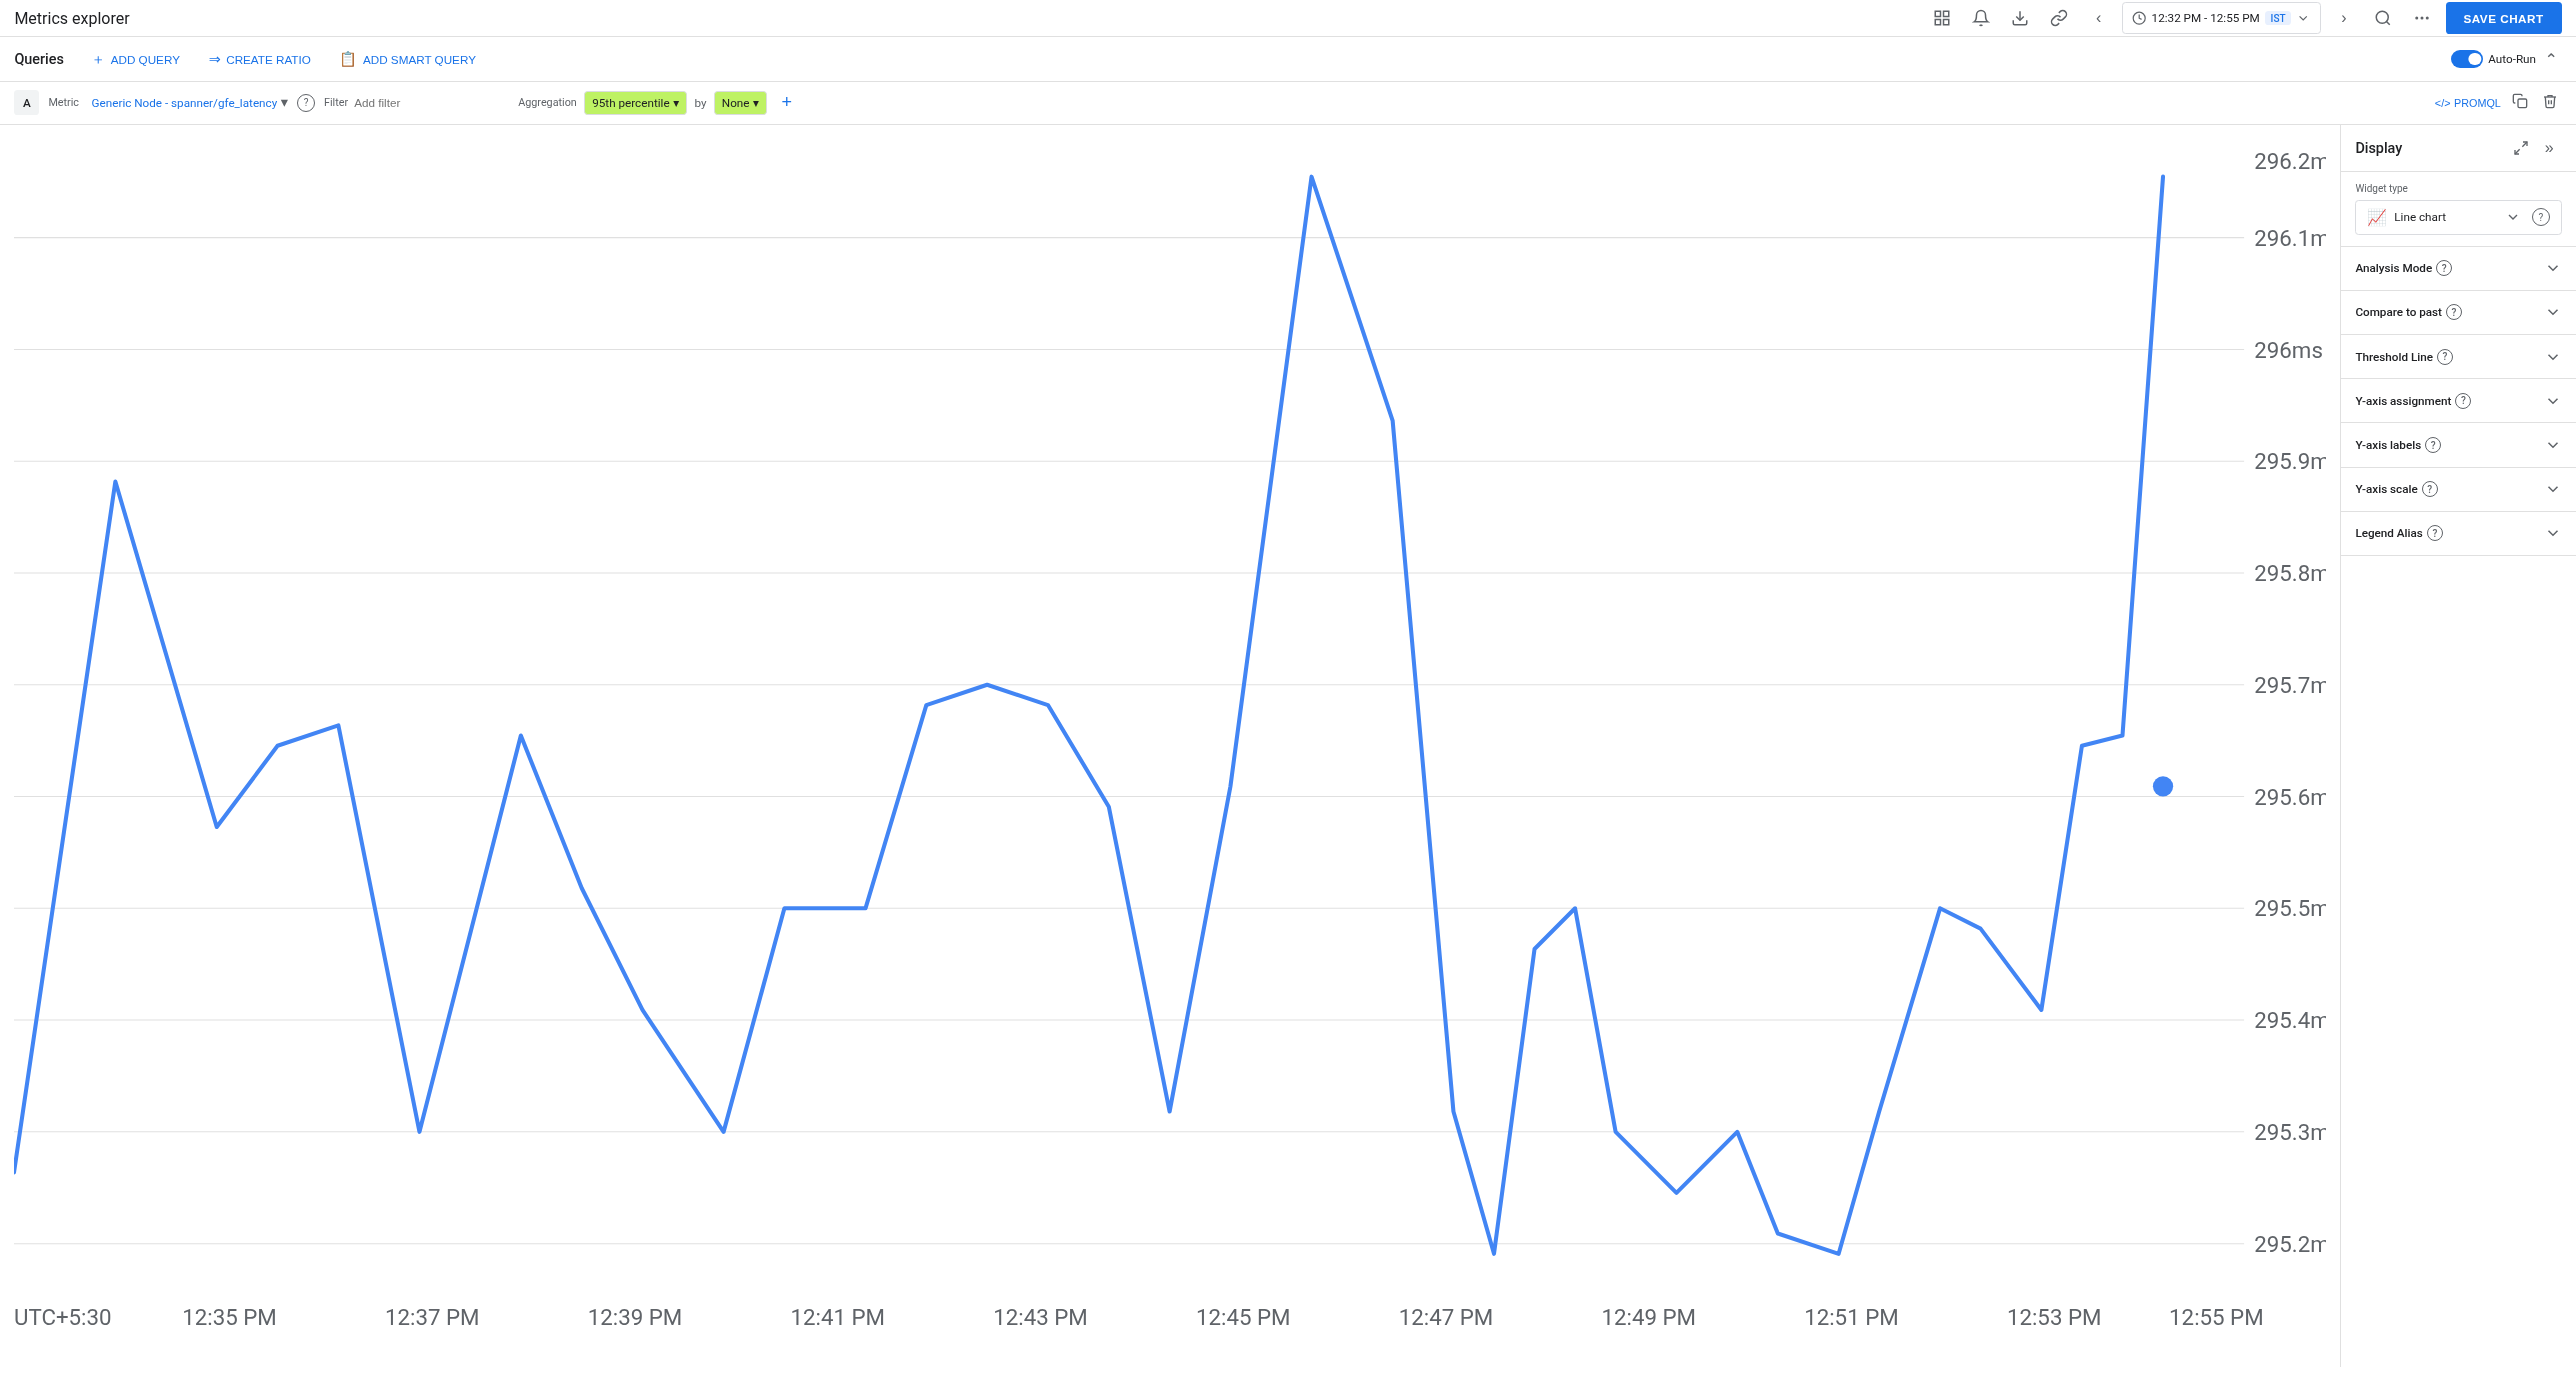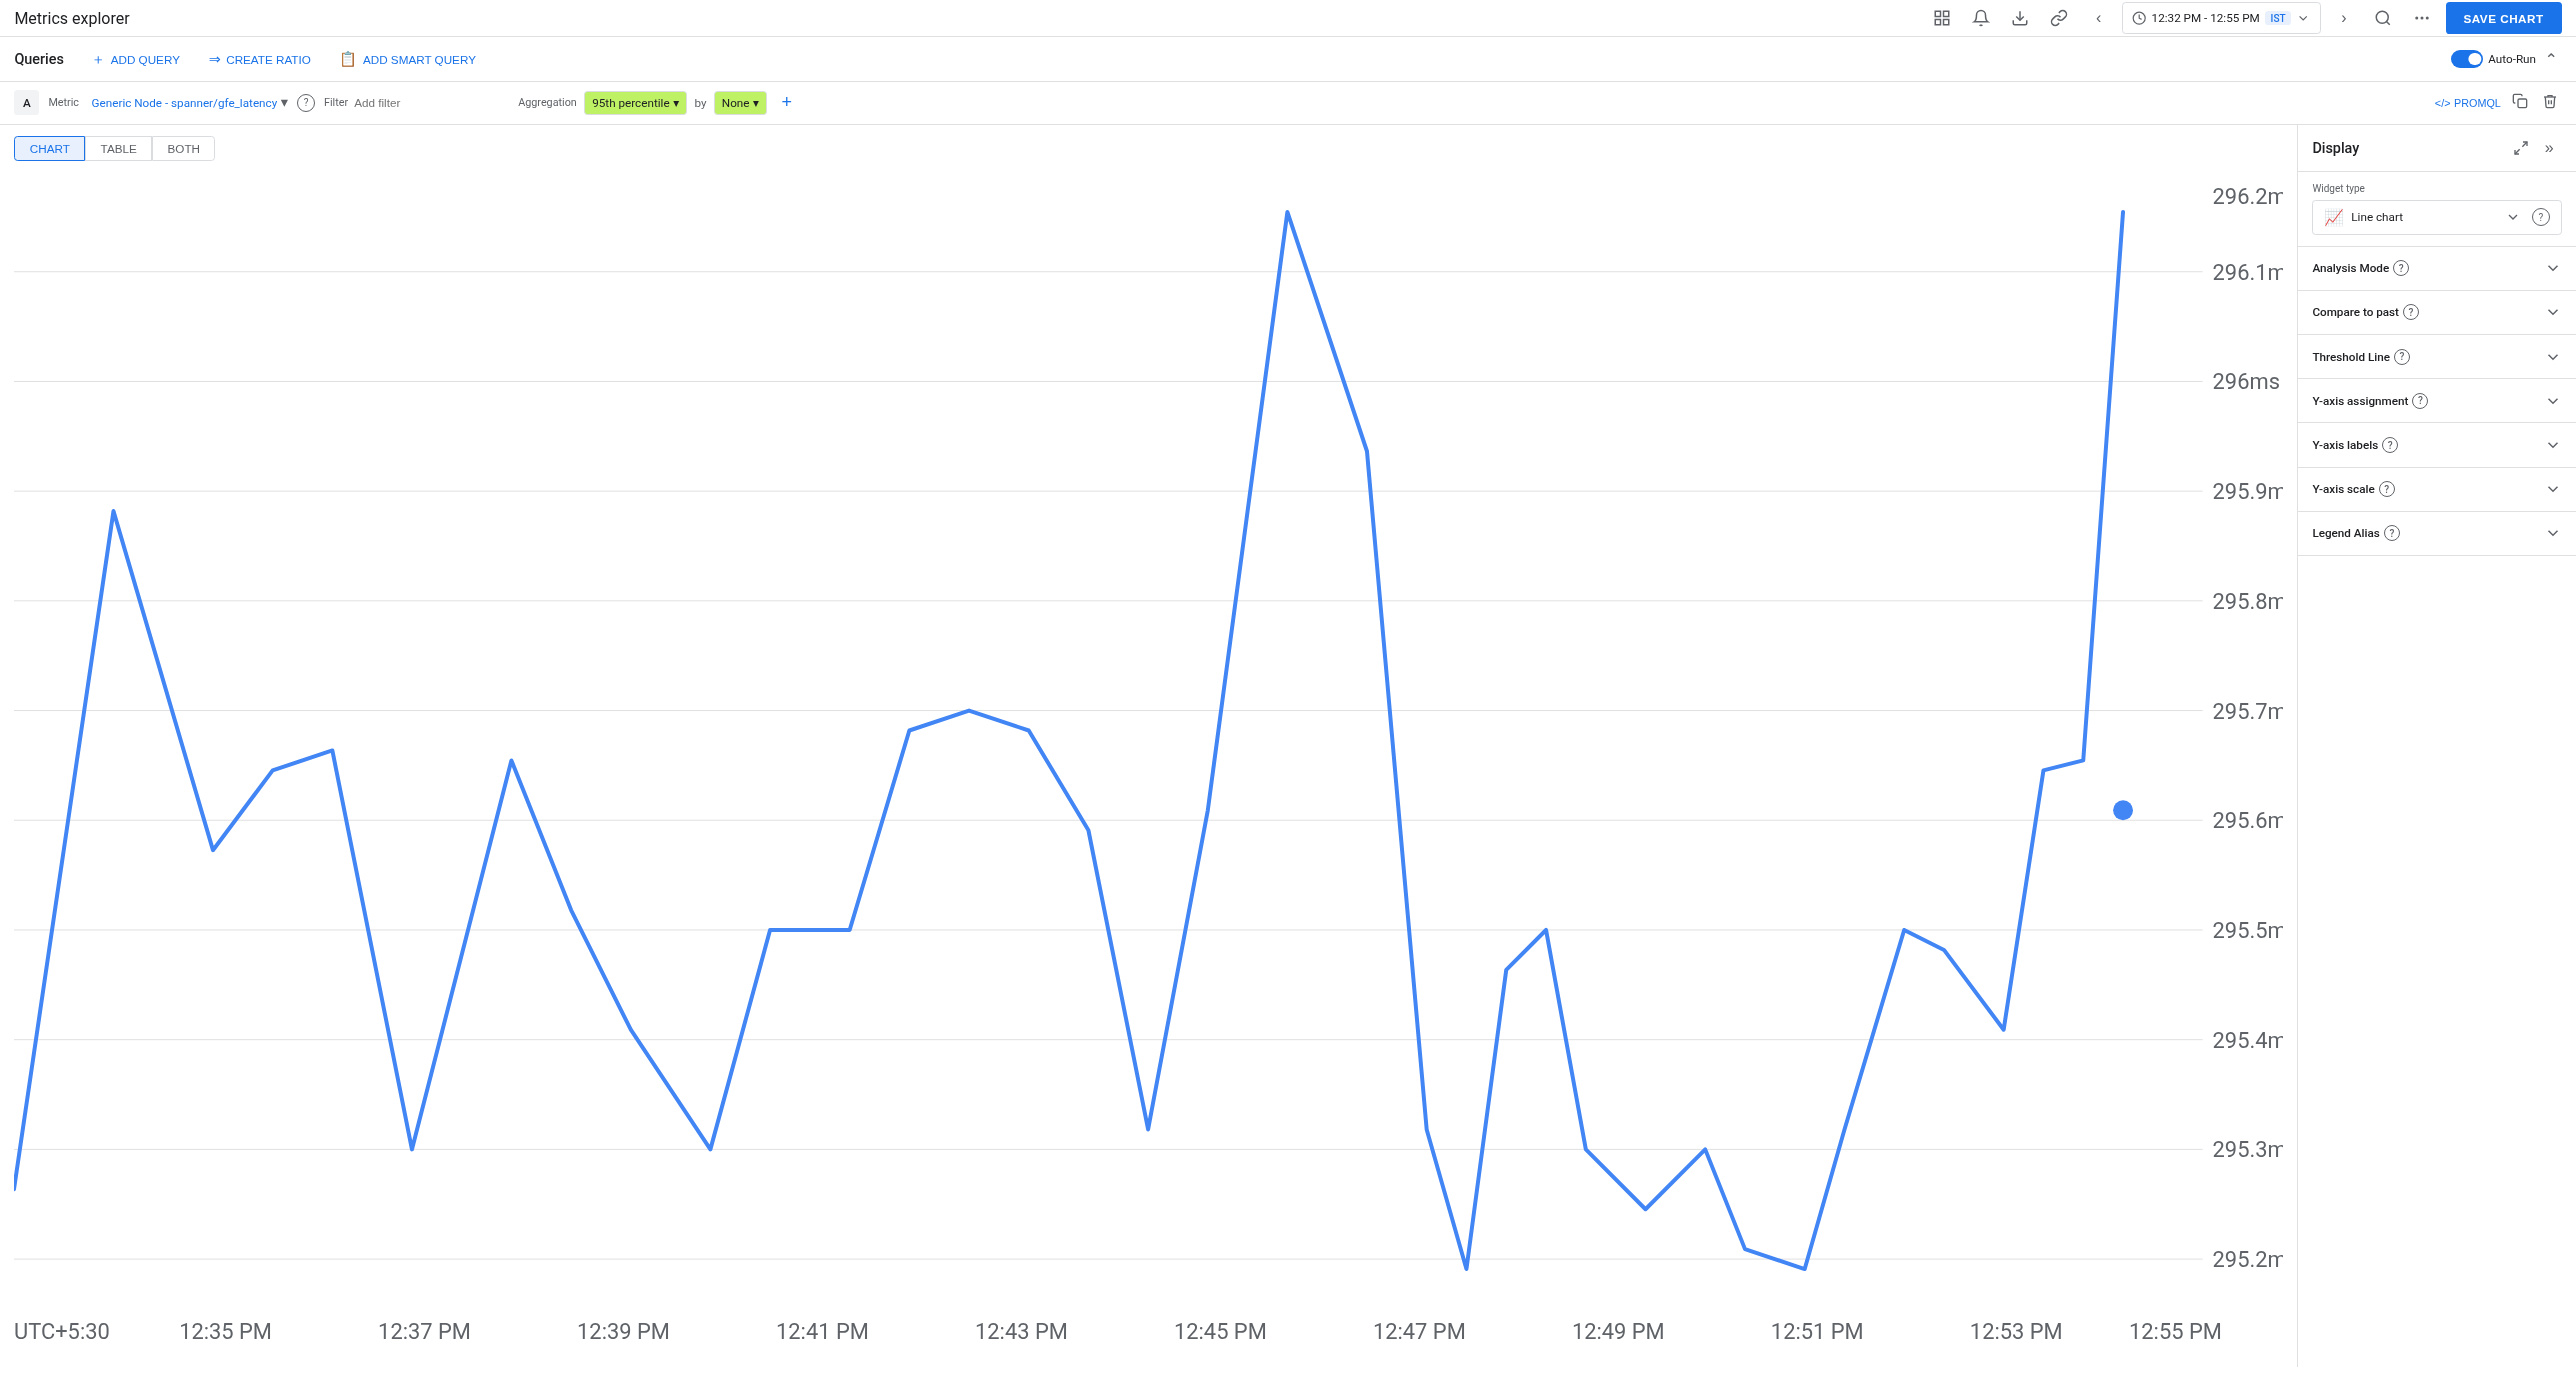--- a/index.html
+++ b/index.html
@@ -53,21 +53,21 @@
     .chart-tabs { display: flex; gap: 0; margin-bottom: 10.8px; }
     .chart-tab { border: 0.9px solid #dadce0; padding: 5.4px 14.4px; font-size: 11.7px; cursor: pointer; background: #fff; color: #5f6368; }
     .chart-tab.active { background: #e8f0fe; color: #1a73e8; border-color: #1a73e8; }
     .chart-tab:first-child { border-radius: 3.6px 0 0 3.6px; }
     .chart-tab:last-child { border-radius: 0 3.6px 3.6px 0; }
     .chart-wrapper { flex: 1; position: relative; }
     .chart-svg { width: 100%; height: 100%; }
     .legend { display: flex; align-items: center; gap: 5.4px; padding-top: 7.2px; font-size: 10.8px; }
 
     
-    .right-panel { width: 279px; border-left: 0.9px solid #e0e0e0; overflow-y: auto; flex-shrink: 0; }
+    .right-panel { width: 236px; border-left: 0.9px solid #e0e0e0; overflow-y: auto; flex-shrink: 0; }
     .display-header { display: flex; align-items: center; justify-content: space-between; padding: 10.8px 14.4px; border-bottom: 0.9px solid #e0e0e0; }
     .display-title { font-size: 14.4px; font-weight: 500; }
     .display-header-icons { display: flex; gap: 3.6px; }
     .widget-type-section { padding: 10.8px 14.4px; border-bottom: 0.9px solid #e0e0e0; }
     .widget-type-label { font-size: 10px; color: #5f6368; margin-bottom: 5.4px; }
     .widget-type-select { display: flex; align-items: center; border: 0.9px solid #dadce0; border-radius: 3.6px; padding: 7.2px 10.8px; cursor: pointer; gap: 7.2px; }
     .widget-type-name { flex: 1; font-size: 11.7px; }
     .widget-icon { font-size: 16px; }
     .accordion-item { border-bottom: 0.9px solid #e0e0e0; }
     .accordion-header { display: flex; align-items: center; padding: 12.6px 14.4px; cursor: pointer; }
@@ -210,25 +210,20 @@
           <path d="M14 11v6"></path>
           <path d="M9 6V4h6v2"></path>
         </svg>
     </button>
   </div>
 </div>
 
 <div class="main-area">
 
   <div class="chart-area">
-    <div class="chart-tabs">
-      <button class="chart-tab active">CHART</button>
-      <button class="chart-tab">TABLE</button>
-      <button class="chart-tab">BOTH</button>
-    </div>
 
     <div class="chart-wrapper">
       <svg class="chart-svg" viewBox="0 0 1140 600" preserveAspectRatio="none" style="font-size:13px">
 
         <line x1="0" y1="545" x2="1100" y2="545" stroke="#e0e0e0" stroke-width="0.5"></line>
         <line x1="0" y1="490" x2="1100" y2="490" stroke="#e0e0e0" stroke-width="0.5"></line>
         <line x1="0" y1="435" x2="1100" y2="435" stroke="#e0e0e0" stroke-width="0.5"></line>
         <line x1="0" y1="380" x2="1100" y2="380" stroke="#e0e0e0" stroke-width="0.5"></line>
         <line x1="0" y1="325" x2="1100" y2="325" stroke="#e0e0e0" stroke-width="0.5"></line>
         <line x1="0" y1="270" x2="1100" y2="270" stroke="#e0e0e0" stroke-width="0.5"></line>

